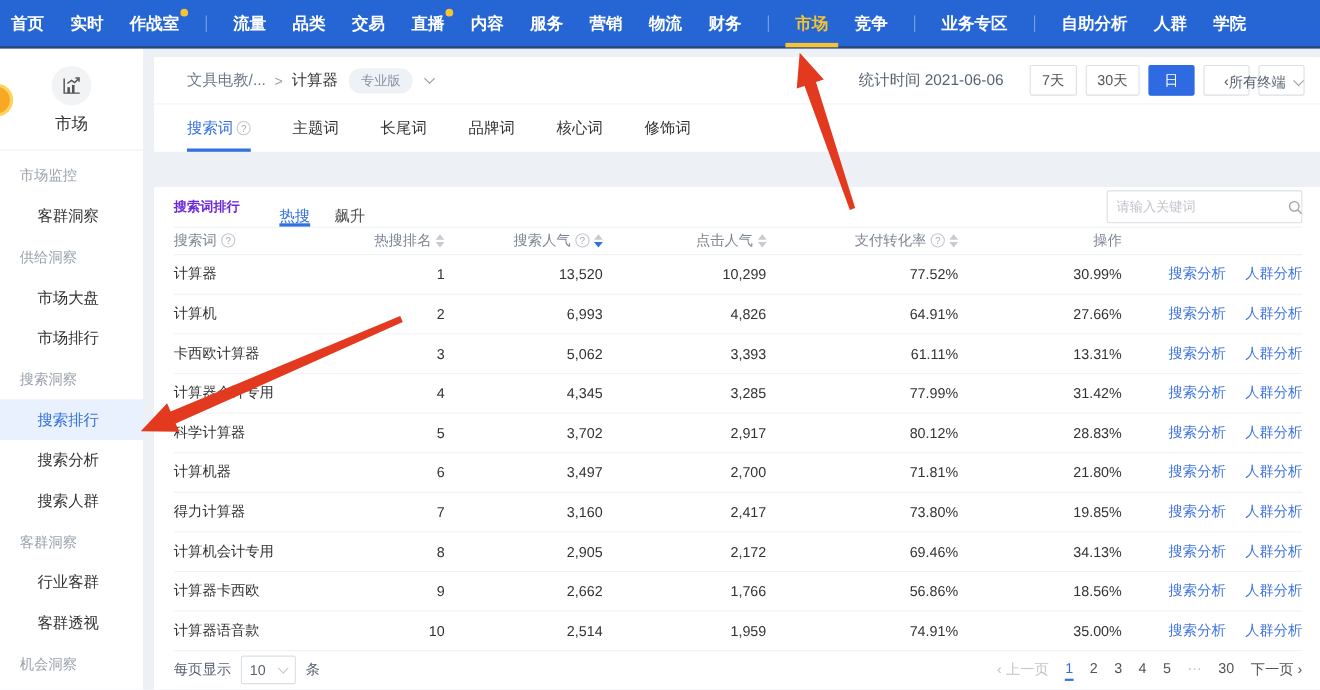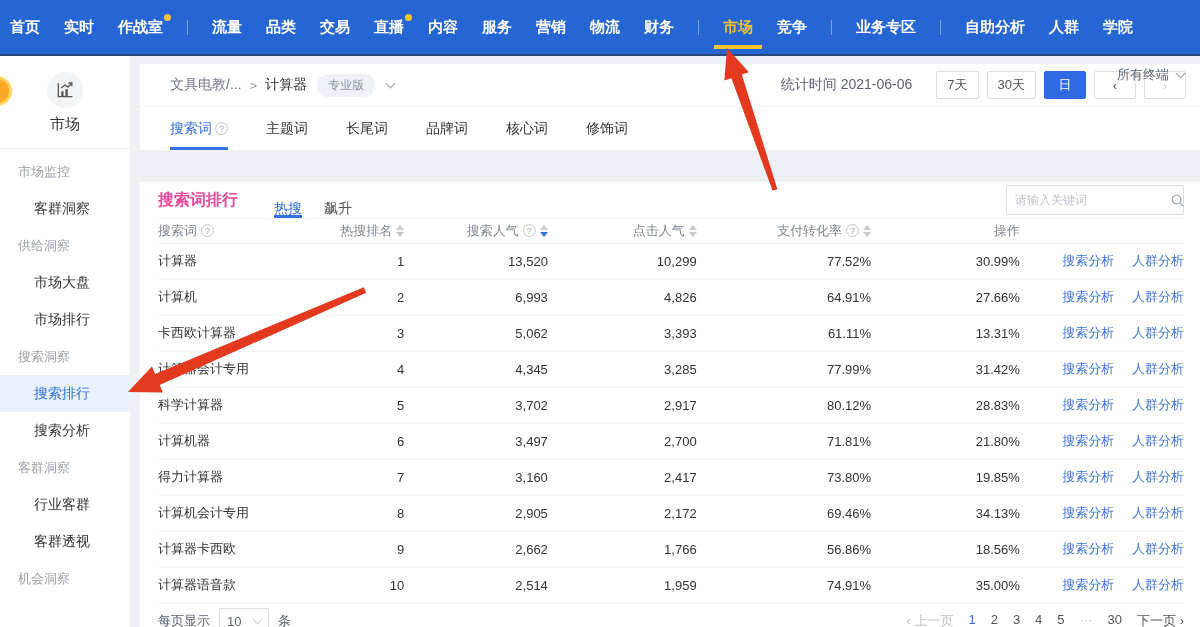--- a/index.html
+++ b/index.html
@@ -1,20 +1,20 @@
 <!DOCTYPE html>
 <html><head>
 <meta charset="utf-8">
 <style>
   * { margin:0; padding:0; box-sizing:border-box; }
   html,body { width:1200px; height:627px; overflow:hidden; }
   body { position:relative; background:#edf0f4; font-family:"Liberation Sans", sans-serif; color:#333; }
 
   
-  .topnav { height:56px; background:#2666d4; display:flex; align-items:center; gap:24px;
+  .topnav { height:44px; background:#2666d4; display:flex; align-items:center; gap:24px;
             padding:0 0 0 10px; border-bottom:2px solid #2b4679; position:relative; z-index:5; }
   .nav-item { color:#fff; font-size:15px; font-weight:bold; position:relative; cursor:pointer; white-space:nowrap; }
   .nav-item.active { color:#f5c433; }
   .nav-item.active::after { content:""; position:absolute; left:50%; transform:translateX(-50%);
             bottom:-12px; width:48px; height:4px; background:#f5c433; }
   .nav-item.divider { width:1px; height:15px; background:rgba(255,255,255,.4); cursor:default; }
   .nav-dot { position:absolute; top:-4px; right:-8px; width:7px; height:7px; border-radius:50%; background:#f5c433; }
 
   
   .layout { display:flex; height:583px; }
@@ -63,21 +63,21 @@
                      font-size:13px; color:#5a6372; cursor:pointer; }
 
   .info-icon { width:13px; height:13px; border:1px solid #c3c8cf; border-radius:50%; font-size:9px;
                color:#a5abb5; display:inline-flex; align-items:center; justify-content:center; font-weight:normal; }
   .info-icon::before { content:"?"; }
 
   
   .panel-table { background:#fff; margin-top:8px; flex:1; padding:0 16px 0 18px;
                  display:flex; flex-direction:column; overflow:hidden; }
   .panel-head { height:46px; display:flex; align-items:center; border-bottom:1px solid #eef1f4; }
-  .panel-title { font-size:16px; font-weight:bold; color:#ec4899; }
+  .panel-title { font-size:12px; font-weight:bold; color:#6d28d9; }
   .inner-tabs { margin-left:36px; display:flex; gap:22px; height:100%; }
   .inner-tab { font-size:14px; color:#555; position:relative; display:flex; align-items:flex-end; cursor:pointer; }
   .inner-tab.active { color:#3370e0; }
   .inner-tab.active::after { content:""; position:absolute; left:0; right:0; bottom:0; height:3px; background:#3370e0; }
   .search-box { margin-left:auto; width:178px; height:30px; border:1px solid #dcdfe3; border-radius:2px;
                 display:flex; align-items:center; padding:0 8px; }
   .search-box input { border:none; outline:none; flex:1; font-size:12px; color:#333;
                       font-family:"Liberation Sans", sans-serif; }
   .search-box input::placeholder { color:#c0c4cc; }
 
@@ -283,20 +283,23 @@
         </div>
 
         <div class="sb-entry active">
           <span>搜索排行</span>
         </div>
 
         <div class="sb-entry">
           <span>搜索分析</span>
         </div>
 
+        <div class="sb-entry">
+          <span>搜索人群</span>
+        </div>
 
         <div class="sb-entry section">
           <span>客群洞察</span>
         </div>
 
         <div class="sb-entry">
           <span>行业客群</span>
         </div>
 
         <div class="sb-entry">

